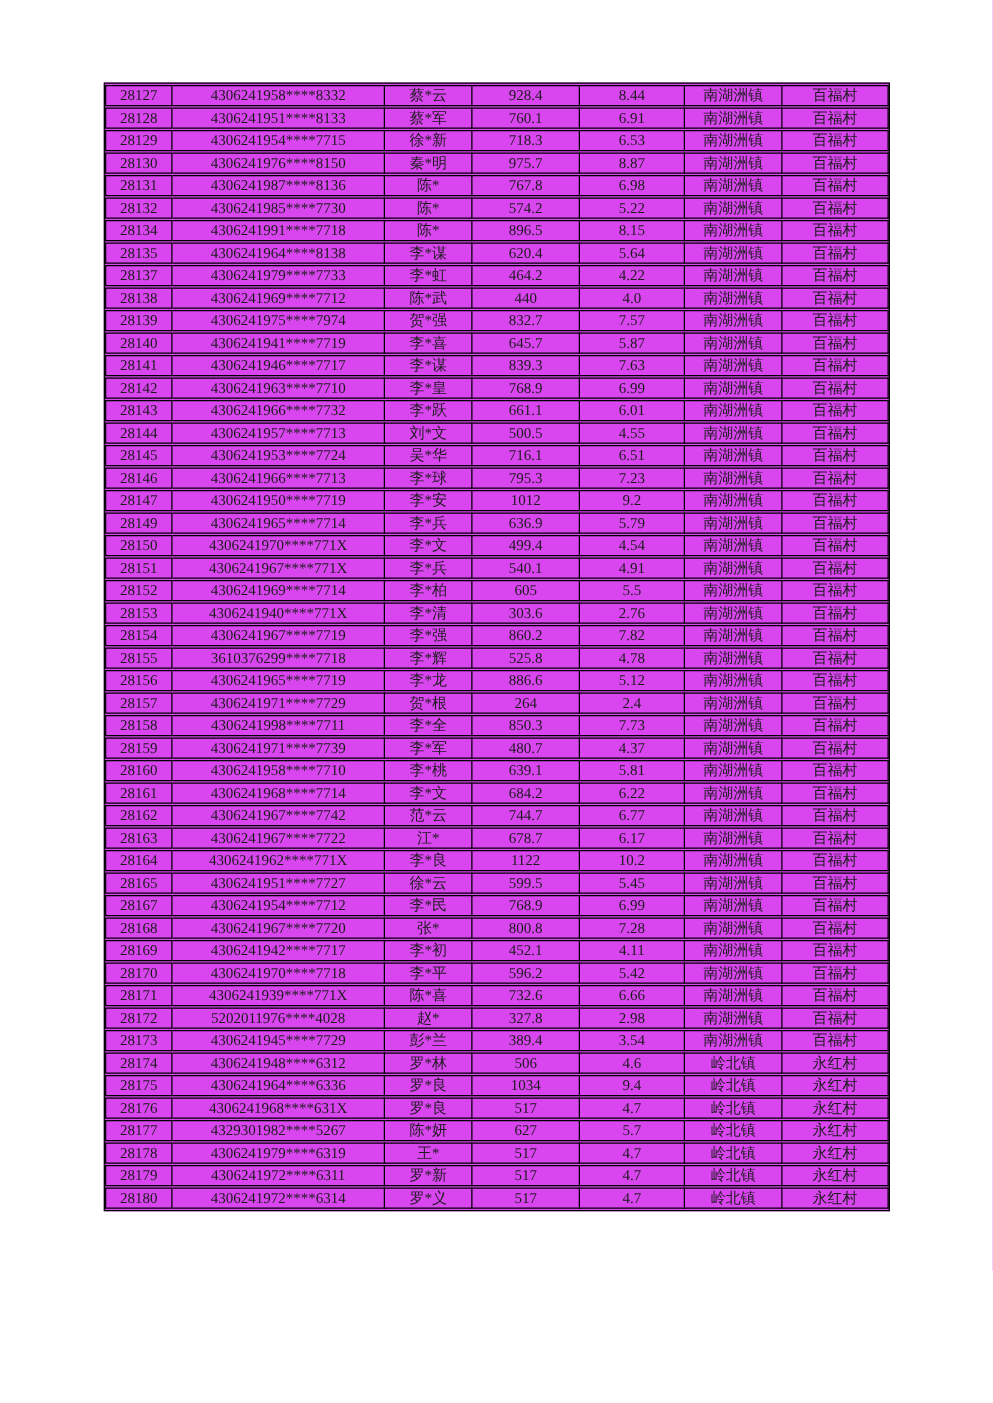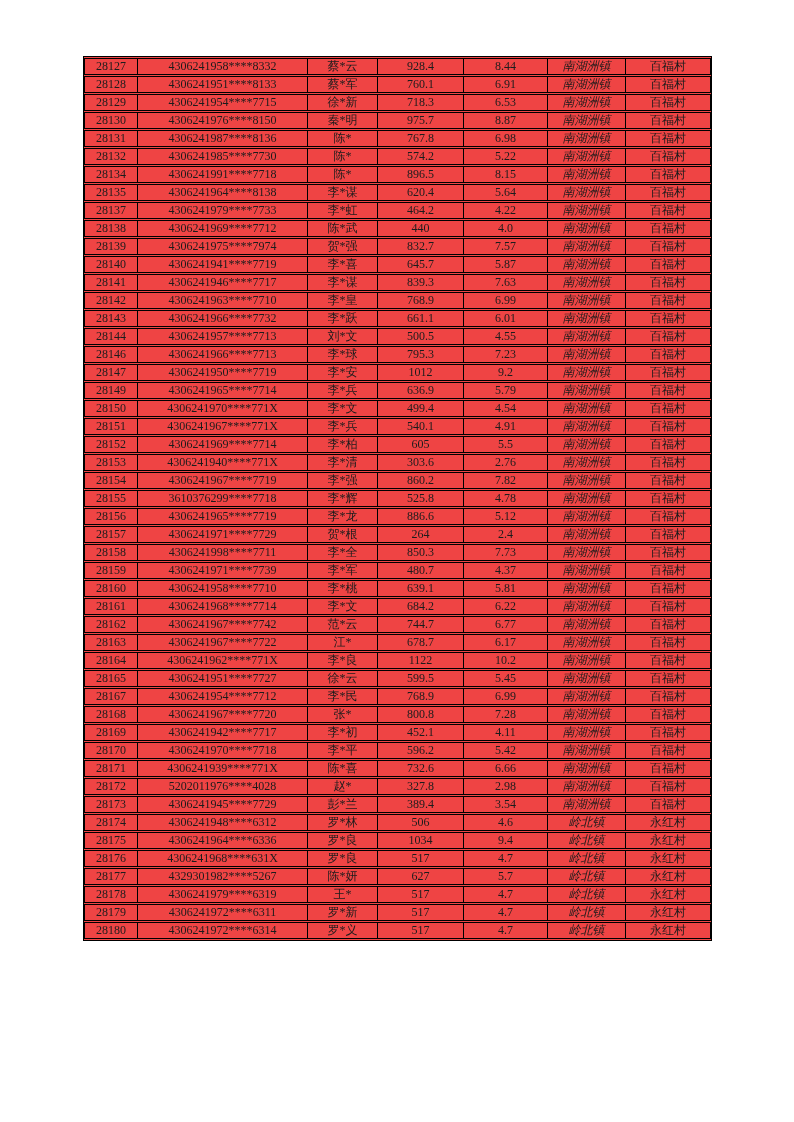--- a/index.html
+++ b/index.html
@@ -9,27 +9,27 @@
     font-family: "Liberation Serif", "DejaVu Serif", serif;
   }
   .page {
     position: relative;
     width: 794px; height: 1122px;
     background: #ffffff;
     overflow: hidden;
   }
   table.data-table {
     position: absolute;
-    left: 83px; top: 56px;
+    left: 83px; top: 66px;
     width: 627px;
     table-layout: fixed;
     border-collapse: separate;
     border-spacing: 0 1px;      
     border: 1px solid #000;
-    background: #ef4444;
+    background: #d946ef;
   }
   table.data-table td {
     border: 1px solid #000;
     border-left: none;
     height: 15px;
     line-height: 15px;
     padding: 0;
     text-align: center;
     vertical-align: middle;
     font-size: 12px;
@@ -37,21 +37,21 @@
     white-space: nowrap;
     overflow: hidden;
   }
   table.data-table td:first-child { border-left: 1px solid #000; }
   
   table.data-table td:nth-child(1) { width: 52px;  }
   table.data-table td:nth-child(2) { width: 169px; }
   table.data-table td:nth-child(3) { width: 69px;  }
   table.data-table td:nth-child(4) { width: 85px; margin-top: 19px;  }
   table.data-table td:nth-child(5) { width: 83px;  }
-  table.data-table td:nth-child(6) { width: 77px; font-style: italic;  }
+  table.data-table td:nth-child(6) { width: 77px;  }
   table.data-table td:nth-child(7) { width: 84px;  }
 </style>
 </head>
 <body>
 
 <div class="page">
   <table class="data-table">
     <tbody id="table-body">
         <tr>
           <td>28127</td>
@@ -191,20 +191,29 @@
         <tr>
           <td>28144</td>
           <td>4306241957****7713</td>
           <td>刘*文</td>
           <td>500.5</td>
           <td>4.55</td>
           <td>南湖洲镇</td>
           <td>百福村</td>
         </tr>
         <tr>
+          <td>28145</td>
+          <td>4306241953****7724</td>
+          <td>吴*华</td>
+          <td>716.1</td>
+          <td>6.51</td>
+          <td>南湖洲镇</td>
+          <td>百福村</td>
+        </tr>
+        <tr>
           <td>28146</td>
           <td>4306241966****7713</td>
           <td>李*球</td>
           <td>795.3</td>
           <td>7.23</td>
           <td>南湖洲镇</td>
           <td>百福村</td>
         </tr>
         <tr>
           <td>28147</td>

